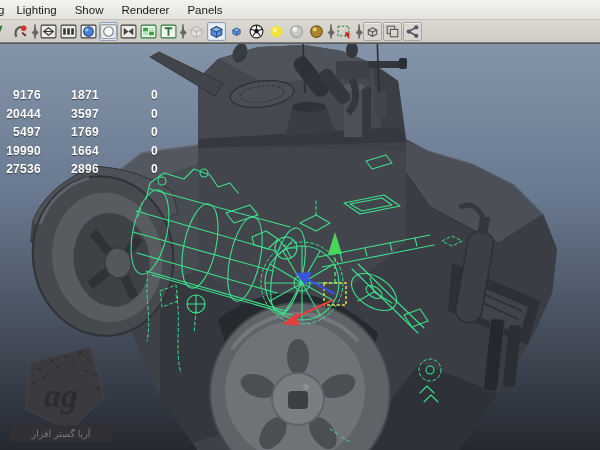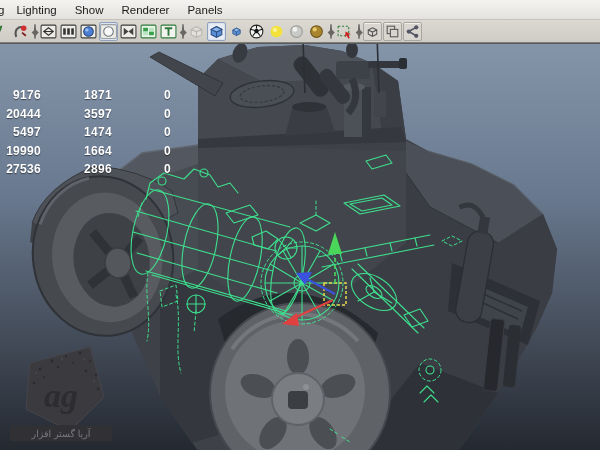--- a/index.html
+++ b/index.html
@@ -38,21 +38,21 @@
     background:linear-gradient(180deg,var(--vp-top) 0%,#68788e 38%,#48515f 68%,var(--vp-bottom) 100%);
     border-top:1px solid #5a5a58;}
   .viewport svg{position:absolute;left:0;top:0;}
 
   
   .hud{position:absolute;left:0;top:44px;z-index:4;}
   .hud-row{display:flex;height:18.6px;align-items:flex-start;}
   .hud-cell{display:inline-block;text-align:right;color:var(--hud);
     font-size:12px;font-weight:bold;letter-spacing:.3px;
     text-shadow:0 1px 1px rgba(0,0,0,.5);}
-  .hud-c1{width:41px;} .hud-c2{width:58px;margin-left:13px;} .hud-c3{width:59px;}
+  .hud-c1{width:41px;} .hud-c2{width:58px;} .hud-c3{width:59px;}
 
   
   .w{stroke:var(--wire);fill:none;stroke-width:1.1;stroke-linecap:round;stroke-linejoin:round;}
   .wd{stroke:var(--wire);fill:none;stroke-width:1;stroke-dasharray:3 2.6;stroke-linecap:round;}
   .mq{stroke:var(--ax-c);fill:none;stroke-width:1.5;stroke-dasharray:3 2;}
 </style>
 </head>
 <body>
 
 <div class="menubar">
@@ -412,21 +412,21 @@
         <span class="hud-cell hud-c2">1871</span>
         <span class="hud-cell hud-c3">0</span>
       </div>
       <div class="hud-row">
         <span class="hud-cell hud-c1">20444</span>
         <span class="hud-cell hud-c2">3597</span>
         <span class="hud-cell hud-c3">0</span>
       </div>
       <div class="hud-row">
         <span class="hud-cell hud-c1">5497</span>
-        <span class="hud-cell hud-c2">1474</span>
+        <span class="hud-cell hud-c2">1769</span>
         <span class="hud-cell hud-c3">0</span>
       </div>
       <div class="hud-row">
         <span class="hud-cell hud-c1">19990</span>
         <span class="hud-cell hud-c2">1664</span>
         <span class="hud-cell hud-c3">0</span>
       </div>
       <div class="hud-row">
         <span class="hud-cell hud-c1">27536</span>
         <span class="hud-cell hud-c2">2896</span>

